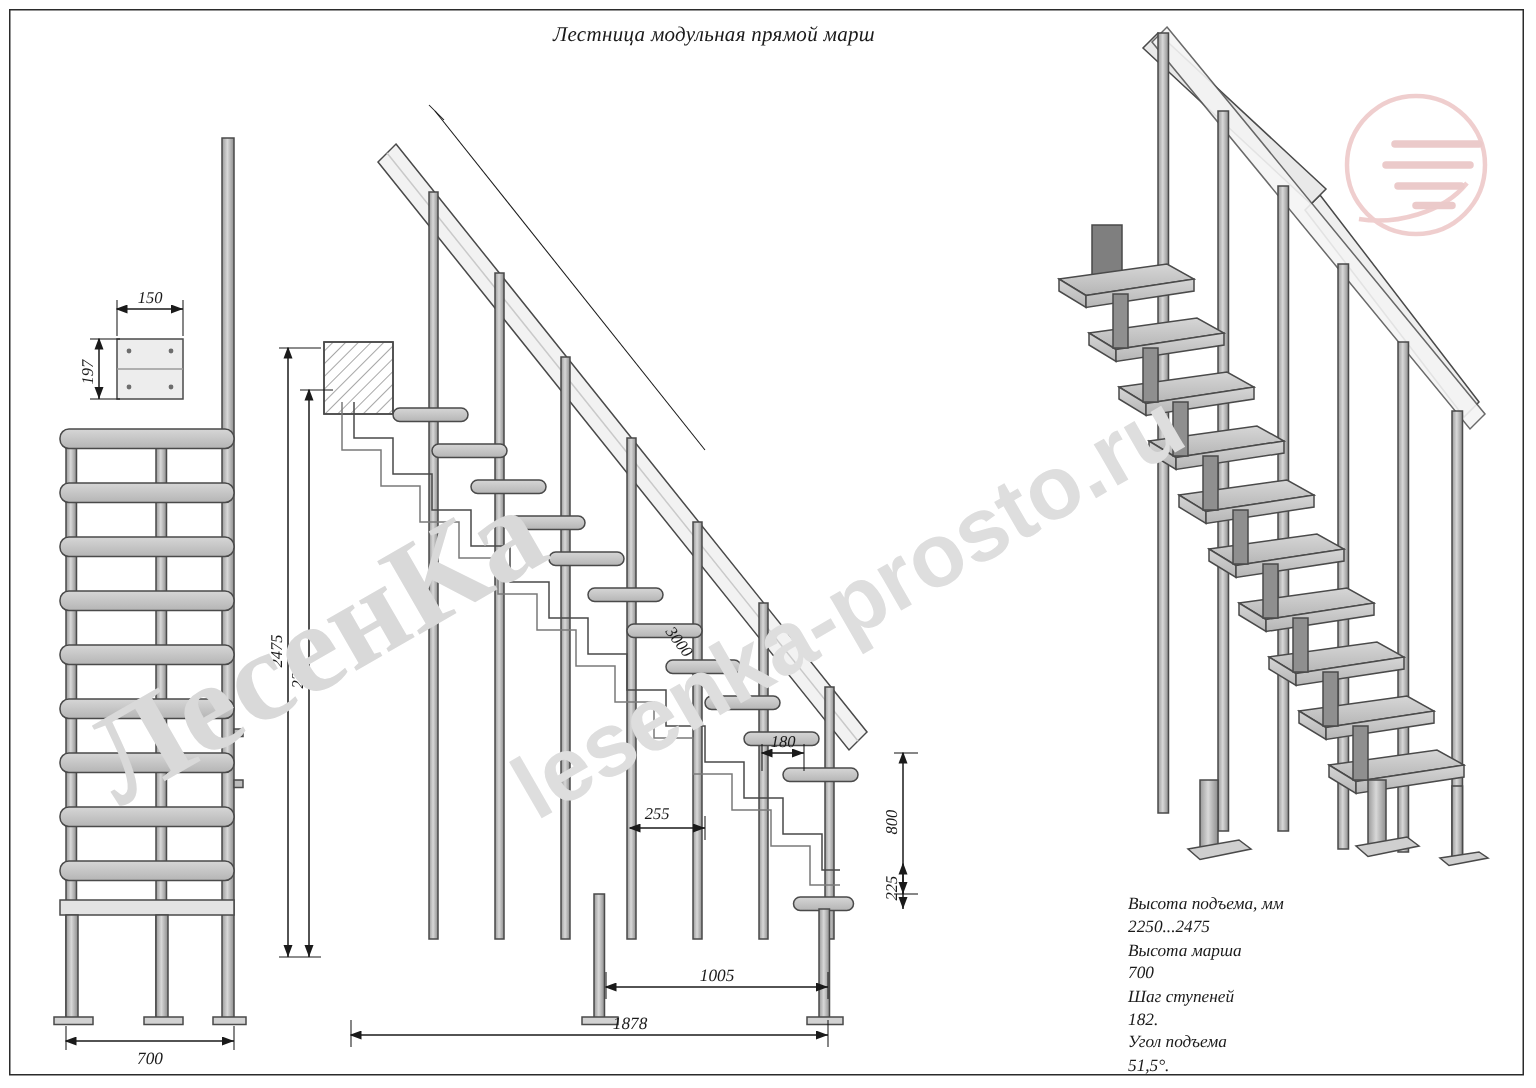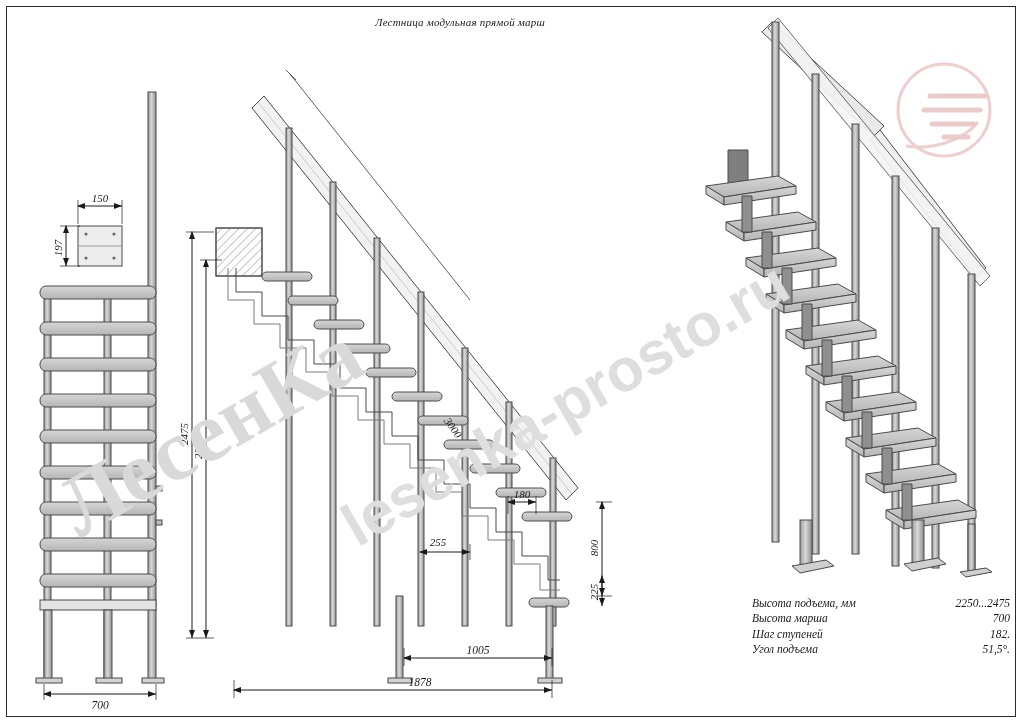--- a/index.html
+++ b/index.html
@@ -1,25 +1,25 @@
 <!DOCTYPE html>
 <html><head>
 <meta charset="utf-8">
 <style>
   html,body{margin:0;padding:0;background:#ffffff;}
   body{width:1024px;height:725px;overflow:hidden;font-family:"Liberation Serif",serif;}
   #sheet{position:relative;width:1024px;height:725px;background:#fff;}
   .frame{position:absolute;left:6px;top:6px;width:1010px;height:711px;border:1px solid #2b2b2b;box-sizing:border-box;}
-  .title{position:absolute;left:0;top:16px;width:920px;text-align:center;font-style:italic;font-size:11px;color:#1a1a1a;letter-spacing:.2px;}
+  .title{position:absolute;left:16px;top:16px;width:920px;text-align:center;font-style:italic;font-size:14px;color:#1a1a1a;letter-spacing:.2px;}
   svg{position:absolute;left:0;top:0;}
   .wm{position:absolute;color:#d9d9d9;font-weight:bold;pointer-events:none;white-space:nowrap;}
   .wm1{left:40px;top:470px;font-size:86px;transform:rotate(-30deg);transform-origin:left top;font-family:"Liberation Serif",serif;}
   .wm2{left:330px;top:500px;font-size:60px;transform:rotate(-30deg);transform-origin:left top;font-family:"Liberation Sans",sans-serif;color:#dedede;}
   .spec{position:absolute;left:752px;top:596px;width:258px;font-style:italic;font-size:11.5px;color:#1a1a1a;}
-  .spec .row{display:flex;justify-content:space-between;line-height:15.4px;}
+  .spec .row{display:flex;justify-content:space-between;line-height:15.4px;flex-direction:column;}
   .spec .row .k{white-space:nowrap;}
   .spec .row .v{white-space:nowrap;}
   .dimtxt{font-family:"Liberation Serif",serif;font-size:11px;fill:#1a1a1a;font-style:italic;}
   .dimtxt.b{font-size:11.5px;}
 </style>
 </head>
 <body>
 
 <div id="sheet">
 

